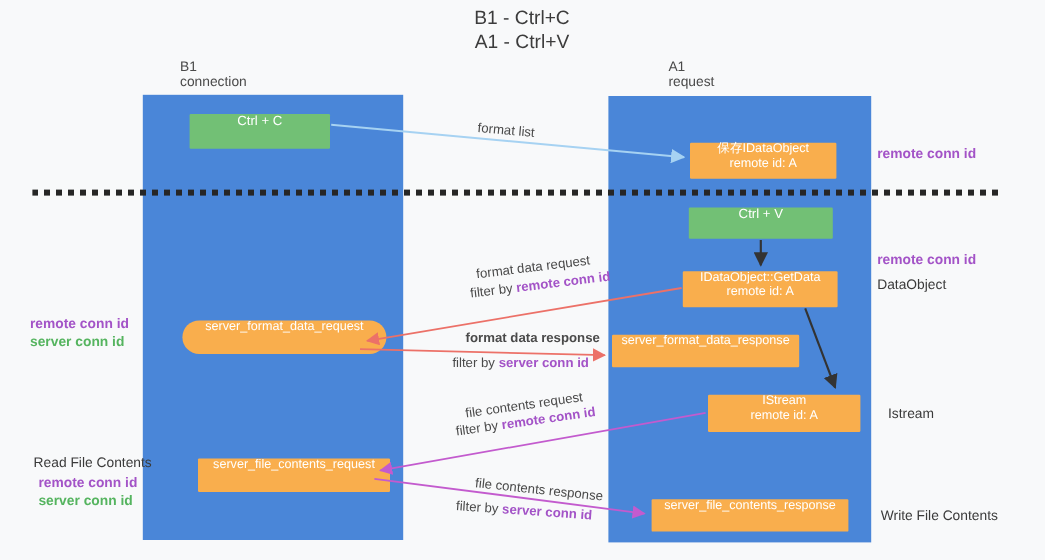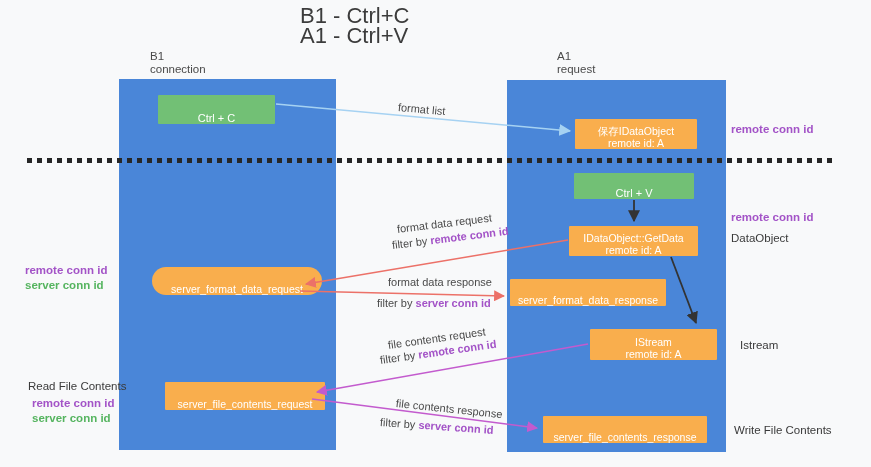--- a/index.html
+++ b/index.html
@@ -7,34 +7,34 @@
     width:871px;height:467px;
     background:#f8f9fa;
     font-family:"Liberation Sans", sans-serif;
     position:relative;overflow:hidden;
     color:#3c3c3c;
   }
   .stage{position:absolute;inset:0;}
   .abs{position:absolute;}
   .title{
     left:300px;top:6px;width:270px;
-    font-size:22px;line-height:20px;color:#3c3c3c;
+    text-align:center;font-size:16px;line-height:20px;color:#3c3c3c;
   }
   .col-header{
     text-align:left;font-size:11.5px;line-height:13px;color:#4a4a4a;
   }
   .col{
     background:var(--column-blue,#4a86d8);
   }
   .dashline{
     height:5px;
     background:repeating-linear-gradient(90deg,#262626 0 5px,transparent 5px 10px);
   }
   .box{
-    display:flex;flex-direction:column;align-items:center;justify-content:flex-end;
+    display:flex;flex-direction:column;align-items:center;justify-content:flex-start;
     color:#fff;text-align:center;border-radius:1px;
   }
   .box-green{background:var(--box-green,#72c075);font-size:11px;}
   .box-orange{background:var(--box-orange,#f9ae4d);font-size:10.5px;line-height:11.5px;}
   .side-label{font-size:11.5px;color:#3a3a3a;white-space:nowrap;}
   .alabel{font-size:11px;color:#4a4a4a;white-space:nowrap;transform-origin:left center;}
   .purple{color:var(--conn-purple,#a353c7);font-weight:bold;}
   .greenlbl{color:var(--conn-green,#55b45f);font-weight:bold;}
   .conn-stack{font-size:11.5px;line-height:15px;white-space:nowrap;}
   svg.arrows{position:absolute;inset:0;pointer-events:none;}
@@ -135,21 +135,21 @@
   </svg>
 
   <div class="abs alabel" style="left:398px;top:101px;transform:rotate(5deg);">format list</div>
 
   <div class="abs alabel" style="left:397px;top:223px;transform:rotate(-7deg);">format data request</div>
   <div class="abs alabel" style="left:392px;top:239px;transform:rotate(-7deg);">
     <span>filter by</span>
     <span class="purple">remote conn id</span>
   </div>
 
-  <div class="abs alabel" style="left:388px;top:276px;">format data response</div>
+  <div class="abs alabel" style="left:388px;top:276px;font-weight:bold;">format data response</div>
   <div class="abs alabel" style="left:377px;top:297px;">
     <span>filter by</span>
     <span class="purple">server conn id</span>
   </div>
 
   <div class="abs alabel" style="left:388px;top:339px;transform:rotate(-8deg);">file contents request</div>
   <div class="abs alabel" style="left:380px;top:354px;transform:rotate(-8deg);">
     <span>filter by</span>
     <span class="purple">remote conn id</span>
   </div>

